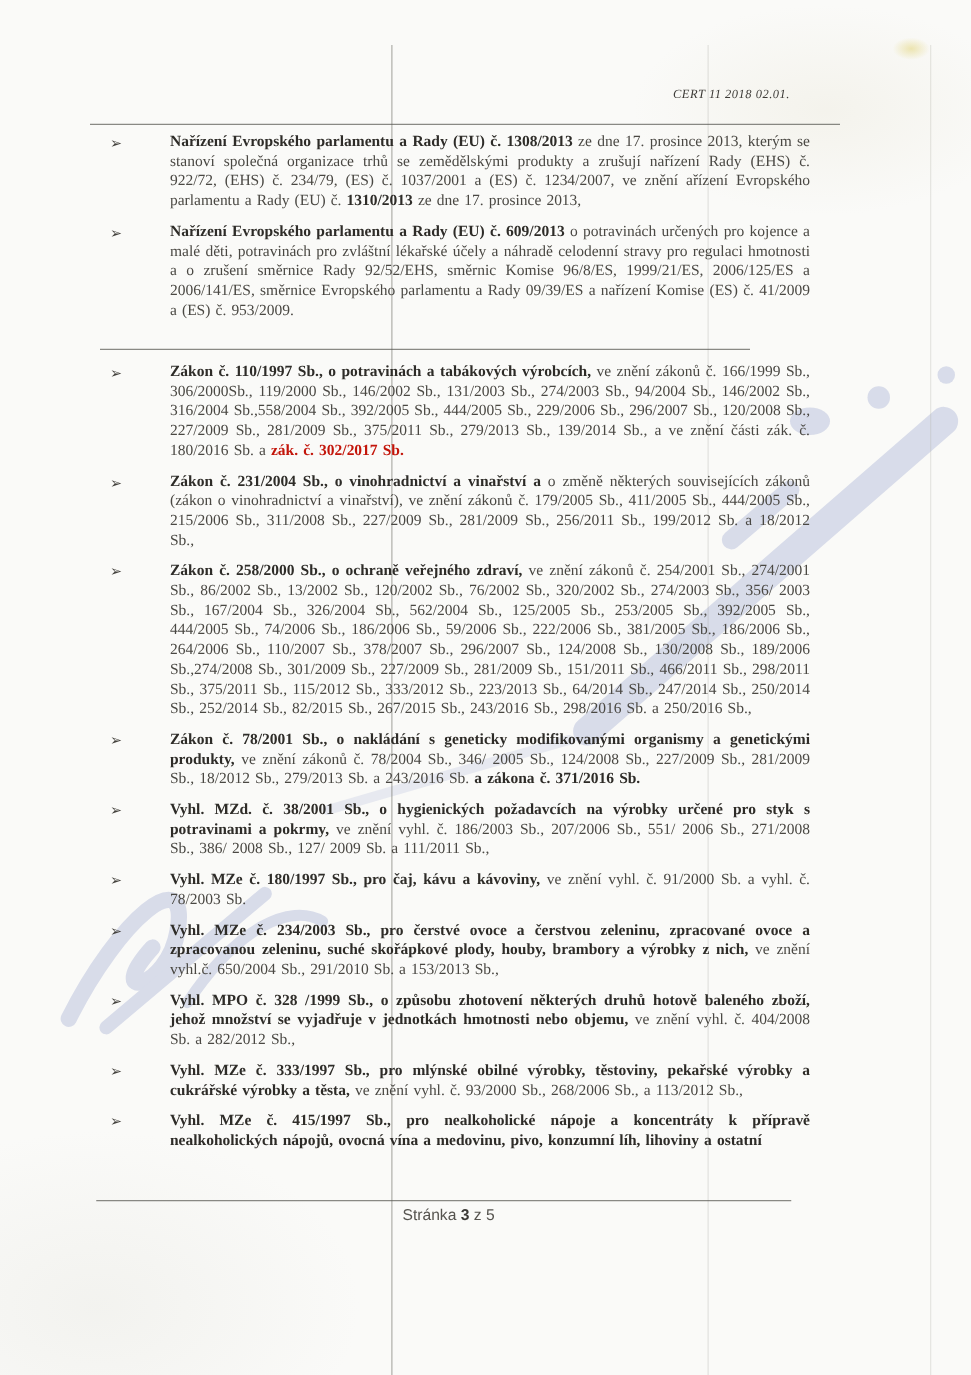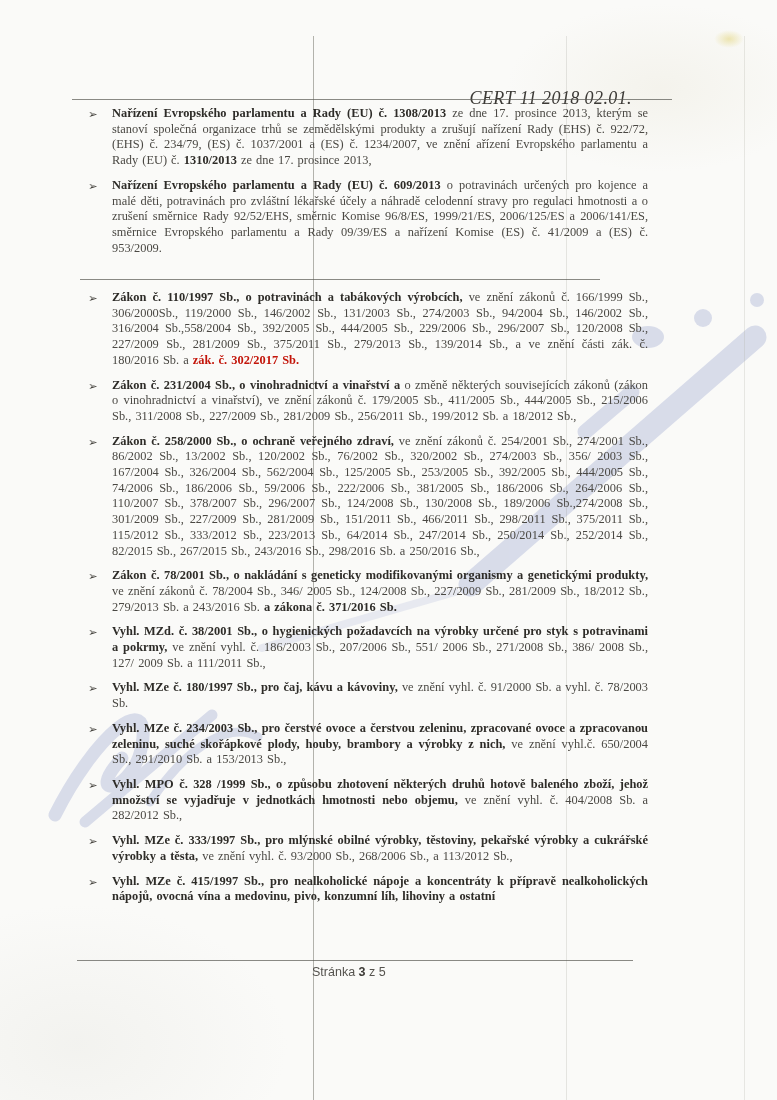--- a/index.html
+++ b/index.html
@@ -18,44 +18,44 @@
   .watermark { position:absolute; left:0; top:0; pointer-events:none; }
   .vfold { position:absolute; top:36px; bottom:0; width:1px; }
   .vfold1 { left:313px; background:rgba(118,118,110,.55); }
   .vfold2 { left:566px; background:rgba(150,150,140,.22); }
   .vfold3 { left:744px; background:rgba(170,170,160,.25); }
   .smudge {
     position:absolute; top:30px; left:714px; width:30px; height:18px;
     background:radial-gradient(ellipse at center, rgba(226,212,120,.55), rgba(226,212,120,0) 70%);
   }
   .header-code {
-    position:absolute; top:88px; right:145px;
-    font-style:italic; font-size:18px; letter-spacing:.4px; color:#3c3a36;text-align:center;
+    position:absolute; top:70px; right:145px;
+    font-style:italic; font-size:10px; letter-spacing:.4px; color:#3c3a36;text-align:center;
   }
   .rule { position:absolute; height:0; border:0; border-top:1.4px solid rgba(88,88,82,.7); margin:0; }
   .rule1 { top:99px;  left:72px; width:600px; }
   .rule2 { top:279px; left:80px; width:520px; }
   .rule3 { top:960px; left:77px; width:556px; }
   .list { position:absolute; left:88px; width:560px; }
   .group1 { top:106px; }
   .group2 { top:290px; }
   .item { display:flex; margin-bottom:9px; }
   .arrow {
     flex:0 0 24px; width:24px; font-family:"DejaVu Sans", sans-serif;
     font-size:11.5px; color:#45433e; padding-top:1px;
   }
   .itext {
     flex:1; font-size:12.4px; line-height:15.7px; color:#4a4843;
-    text-align:justify; word-spacing:1px;
+    text-align:justify; word-spacing:1px;margin-left:24px;
   }
   .itext .n  { font-weight:normal; }
   .itext .b  { font-weight:bold; color:#2e2c28; }
   .itext .rb { font-weight:bold; color:var(--red, #c3150a); }
   .footer {
-    position:absolute; top:965px; left:312px;
+    position:absolute; top:965px; left:322px;
     font-family:"Liberation Sans", sans-serif; font-size:12.5px; color:#55534e;
   }
   .footer .b { font-weight:bold; color:#3c3a36; }
 </style>
 </head>
 <body>
 
 <div class="page">
 
   <svg class="watermark" width="777" height="1100" viewBox="0 0 777 1100">

